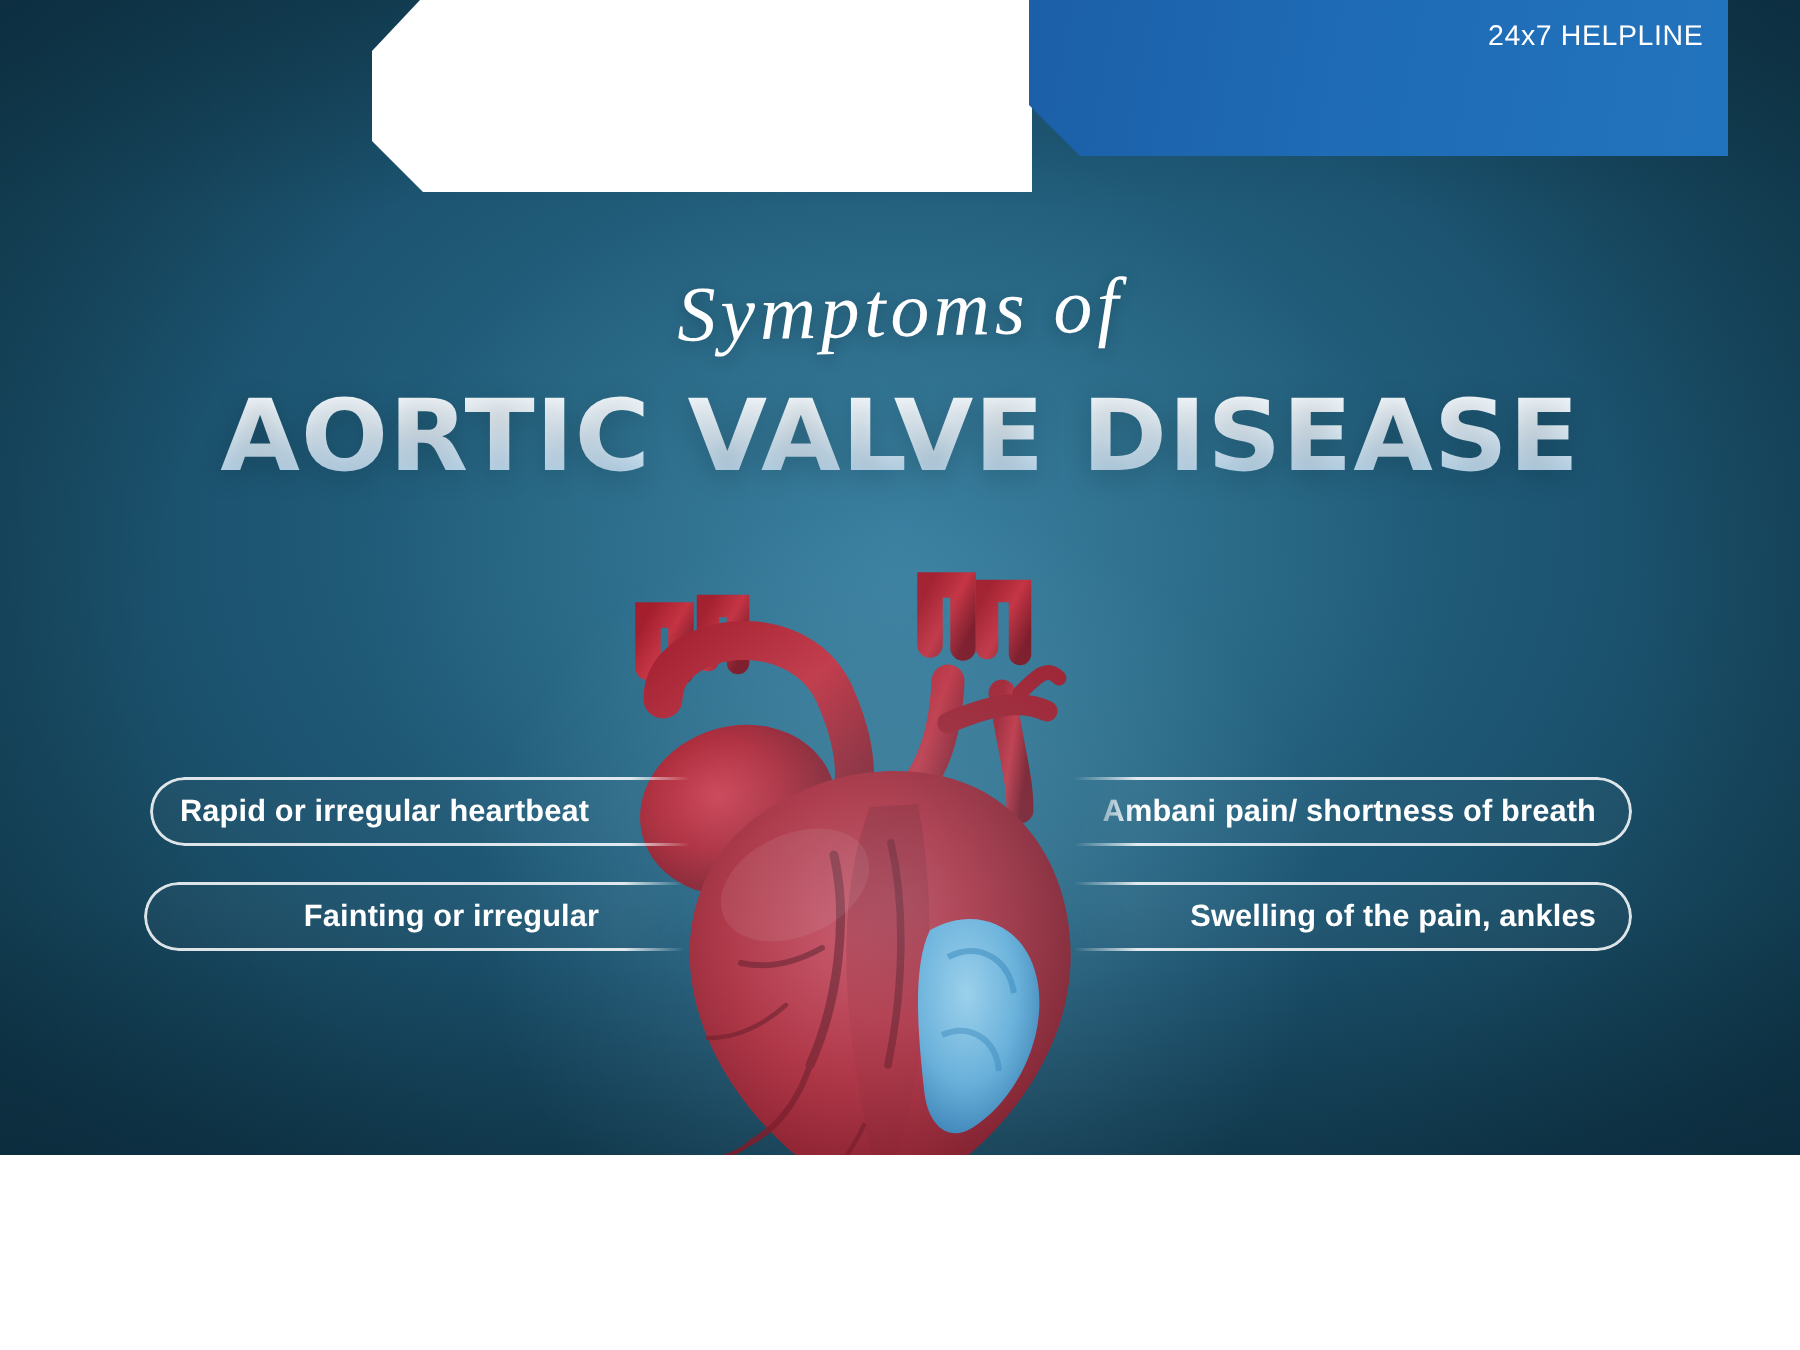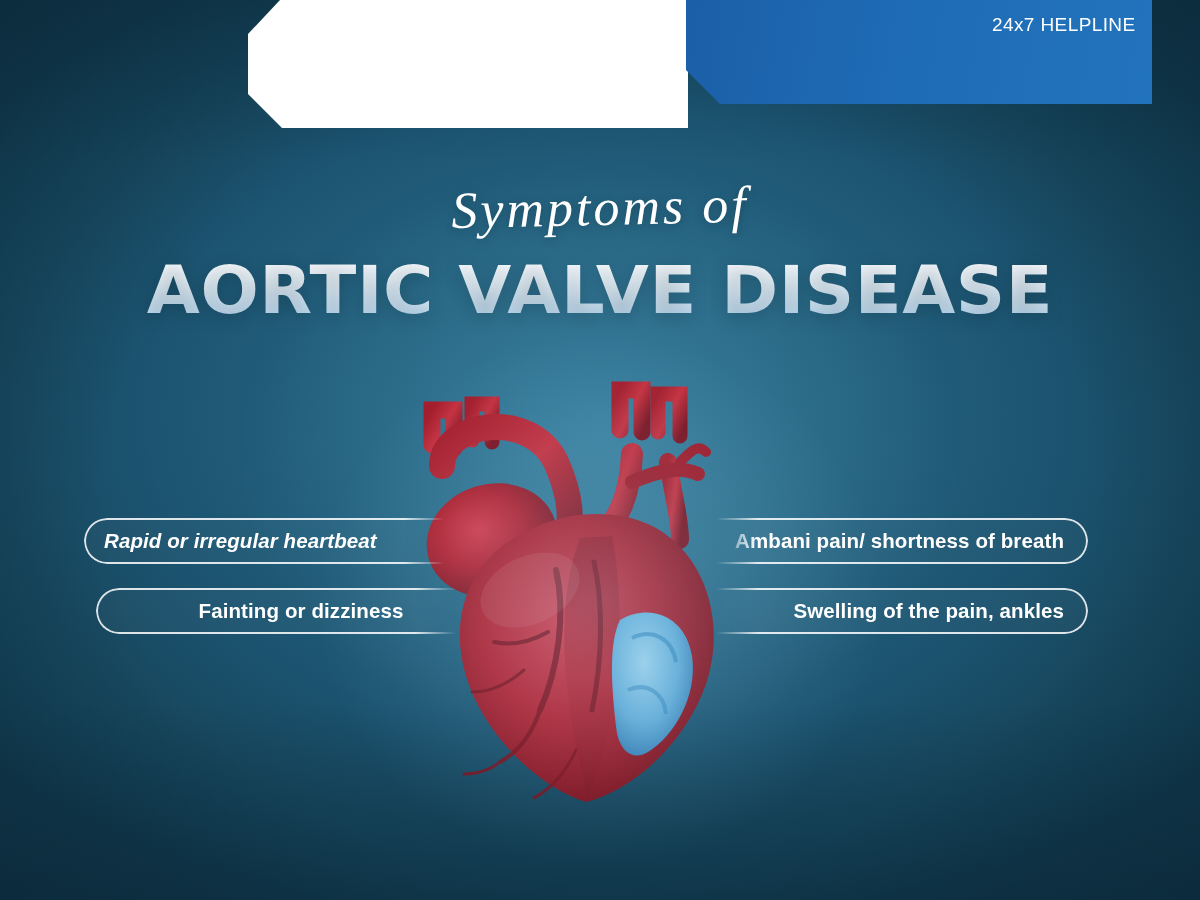--- a/index.html
+++ b/index.html
@@ -4,21 +4,21 @@
 <style>
   * { box-sizing: border-box; margin: 0; padding: 0; }
   html, body {
     width: 1200px; height: 900px;
     font-family: "Liberation Sans", sans-serif;
     overflow: hidden;
   }
 
   .poster {
     position: relative;
-    width: 1200px; height: 900px;
+    width: 1200px; height: 770px;
     background:
       radial-gradient(ellipse 780px 560px at 50% 46%, #2a6f8f 0%, #23627f 32%, #1c5471 58%, #17485f 78%, #123c50 100%),
       linear-gradient(160deg, #2b7392 0%, #1d5a76 40%, #164b63 70%, #103e52 100%);
     overflow: hidden;
   }
   
   .poster::before {
     content: "";
     position: absolute; inset: 0;
     background:
@@ -142,21 +142,21 @@
     font-size: 20.5px;
     font-weight: bold;
     letter-spacing: 0.1px;
     white-space: nowrap;
     background: rgba(255,255,255,0.03);
     z-index: 3;
   }
   .pill-left  { width: 530px; justify-content: flex-start; padding-left: 0; }
   .pill-right { width: 530px; justify-content: flex-end; padding-right: 0; }
 
-  .pill-l1 { left: 84px;  top: 518px; font-style: italic; }
+  .pill-l1 { left: 100px;  top: 518px; }
   .pill-l2 { left: 96px;  top: 588px; }
   .pill-r1 { left: 558px; top: 518px; }
   .pill-r2 { left: 558px; top: 588px; }
 
   .pill-l1 .pill-text { padding-left: 18px; }
   .pill-l2 .pill-text { width: 100%; text-align: center; padding-right: 120px; }
   .pill-r1 .pill-text { padding-right: 22px; }
   .pill-r2 .pill-text { padding-right: 22px; }
 
   
@@ -263,21 +263,21 @@
       </g>
 
       <ellipse cx="150" cy="220" rx="52" ry="34" fill="#ffffff" opacity="0.08" transform="rotate(-24 150 220)"></ellipse>
     </svg>
   </div>
 
   <div class="pill pill-left pill-l1">
     <span class="pill-text">Rapid or irregular heartbeat</span>
   </div>
   <div class="pill pill-left pill-l2">
-    <span class="pill-text">Fainting or dizziness</span>
+    <span class="pill-text">Fainting or irregular</span>
   </div>
   <div class="pill pill-right pill-r1">
     <span class="pill-text">Ambani pain/ shortness of breath</span>
   </div>
   <div class="pill pill-right pill-r2">
     <span class="pill-text">Swelling of the pain, ankles</span>
   </div>
 
 </div>
 

